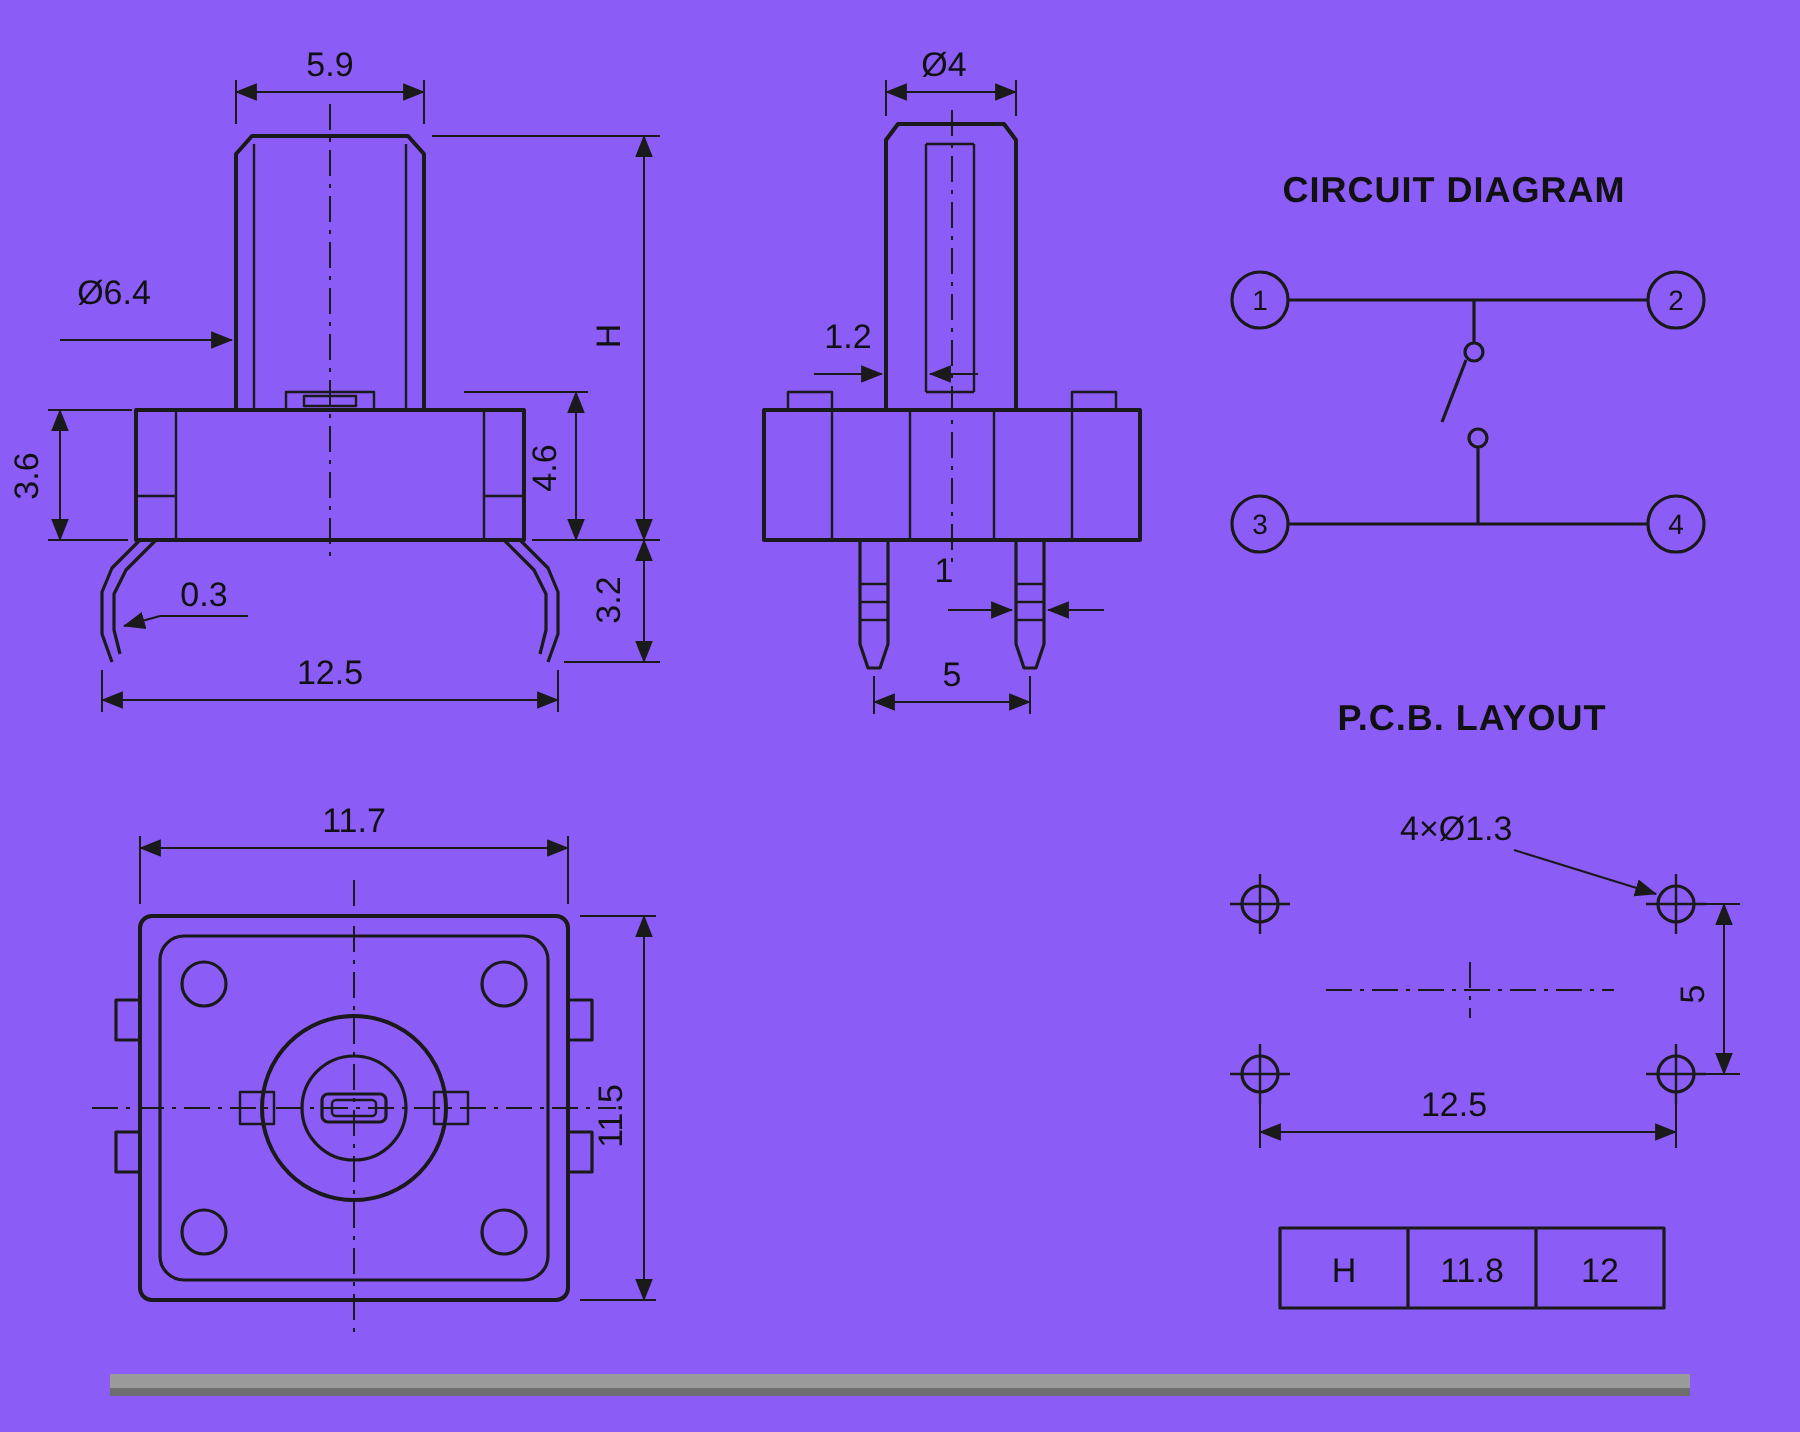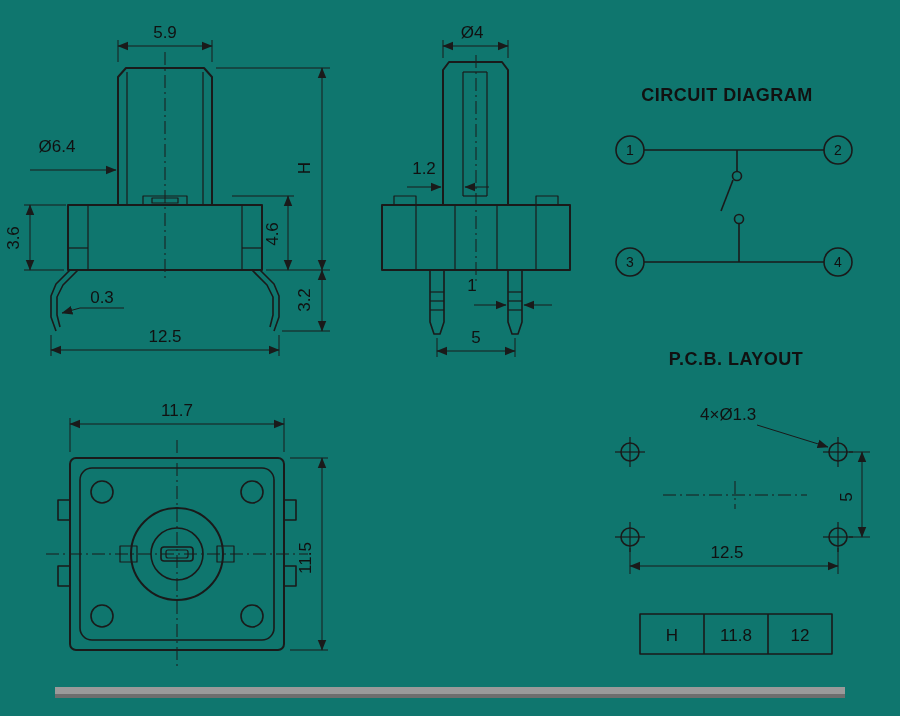--- a/index.html
+++ b/index.html
@@ -1,16 +1,16 @@
 <!DOCTYPE html>
 <html><head>
 <meta charset="utf-8">
 <style>
   html,body{margin:0;padding:0;background:#ffffff;}
-  .page{position:relative;width:900px;height:716px;background:#0f766e;overflow:hidden;}
+  .page{position:relative;width:900px;height:716px;background:#8b5cf6;overflow:hidden;}
   svg{display:block;}
   .o2{stroke:#1a1a1a;stroke-width:2;fill:none;stroke-linejoin:round;stroke-linecap:round;}
   .o16{stroke:#1a1a1a;stroke-width:1.6;fill:none;stroke-linejoin:round;}
   .o12{stroke:#1a1a1a;stroke-width:1.2;fill:none;stroke-linejoin:round;}
   .dim{stroke:#1a1a1a;stroke-width:1;fill:none;}
   .cl{stroke:#1a1a1a;stroke-width:1;fill:none;stroke-dasharray:13 4 2 4;}
   text.t{font-family:"Liberation Sans",sans-serif;font-size:17px;fill:#111;}
   text.tb{font-family:"Liberation Sans",sans-serif;font-size:18px;font-weight:bold;fill:#111;letter-spacing:.5px;}
   text.ts{font-family:"Liberation Sans",sans-serif;font-size:14px;fill:#111;}
   .mid{text-anchor:middle;}

